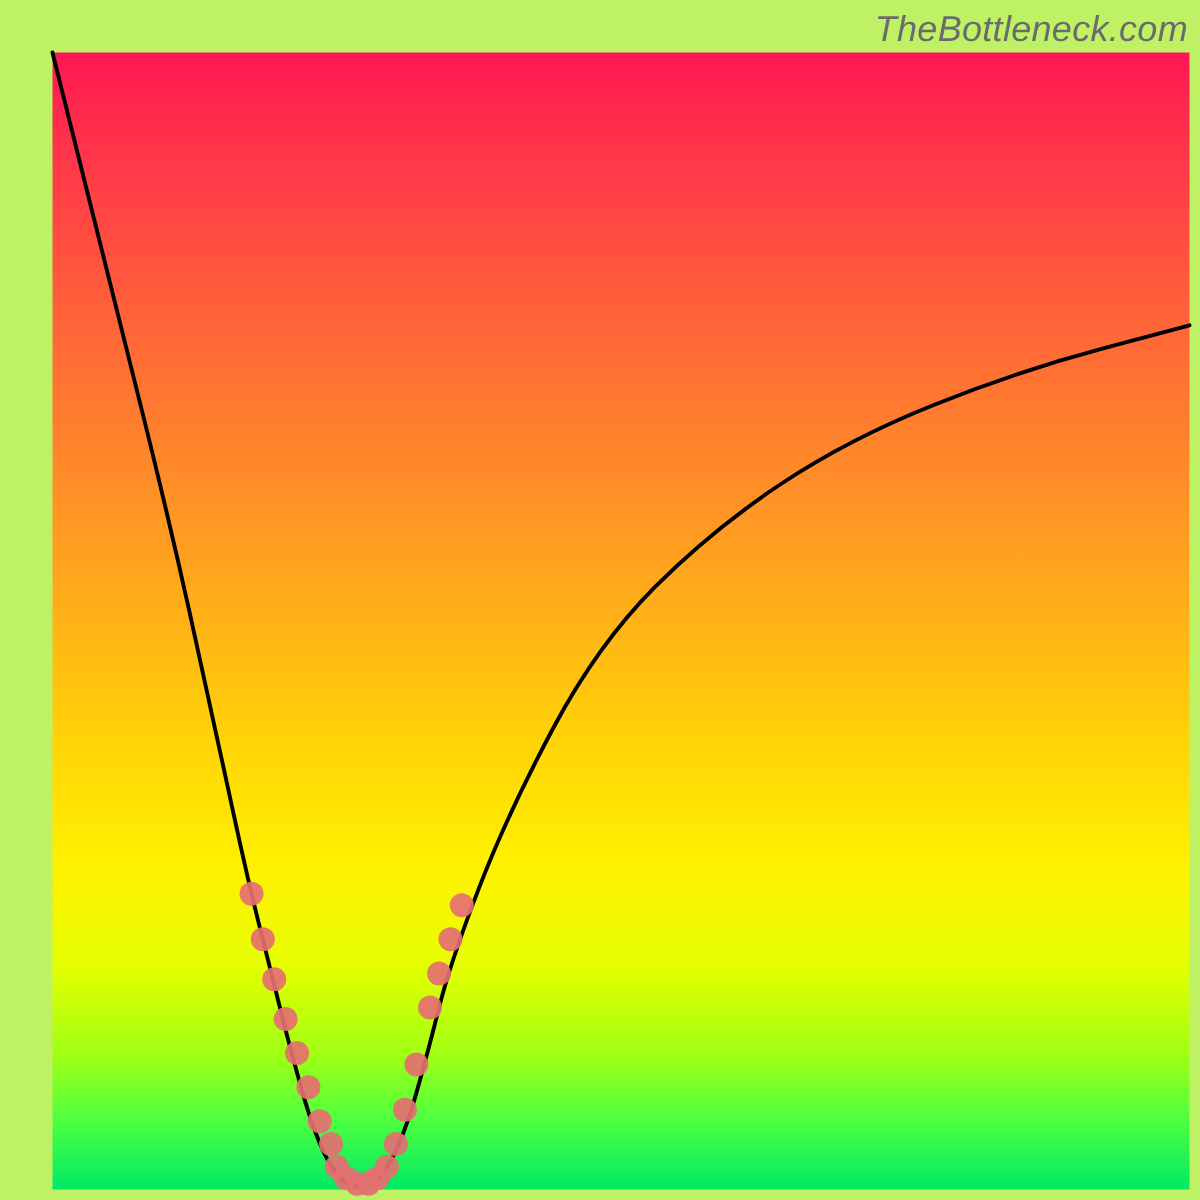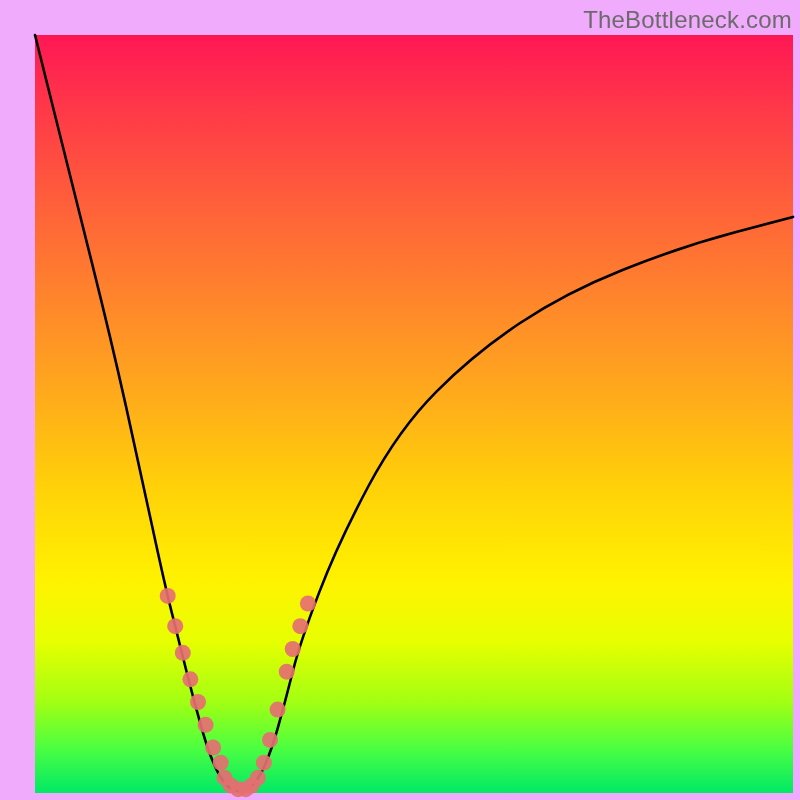--- a/index.html
+++ b/index.html
@@ -8,21 +8,22 @@
     width: 800px;
     height: 800px;
     overflow: hidden;
     background: #000;
     font-family: Arial, Helvetica, sans-serif;
   }
   .frame {
     position: relative;
     width: 800px;
     height: 800px;
-    background: #f0abfc;
+    background: #bef264;
+    font-style: italic;
   }
   .plot-area {
     position: absolute;
     left: 35px;
     top: 35px;
     width: 758px;
     height: 758px;
     
     background: linear-gradient(
       to bottom,

